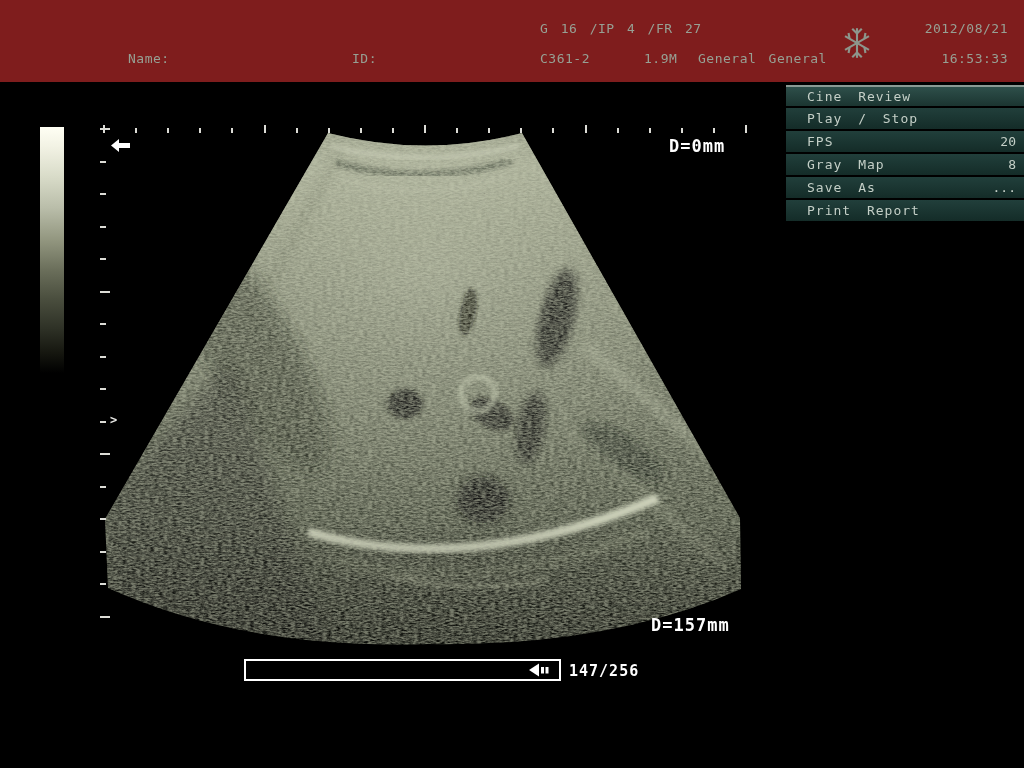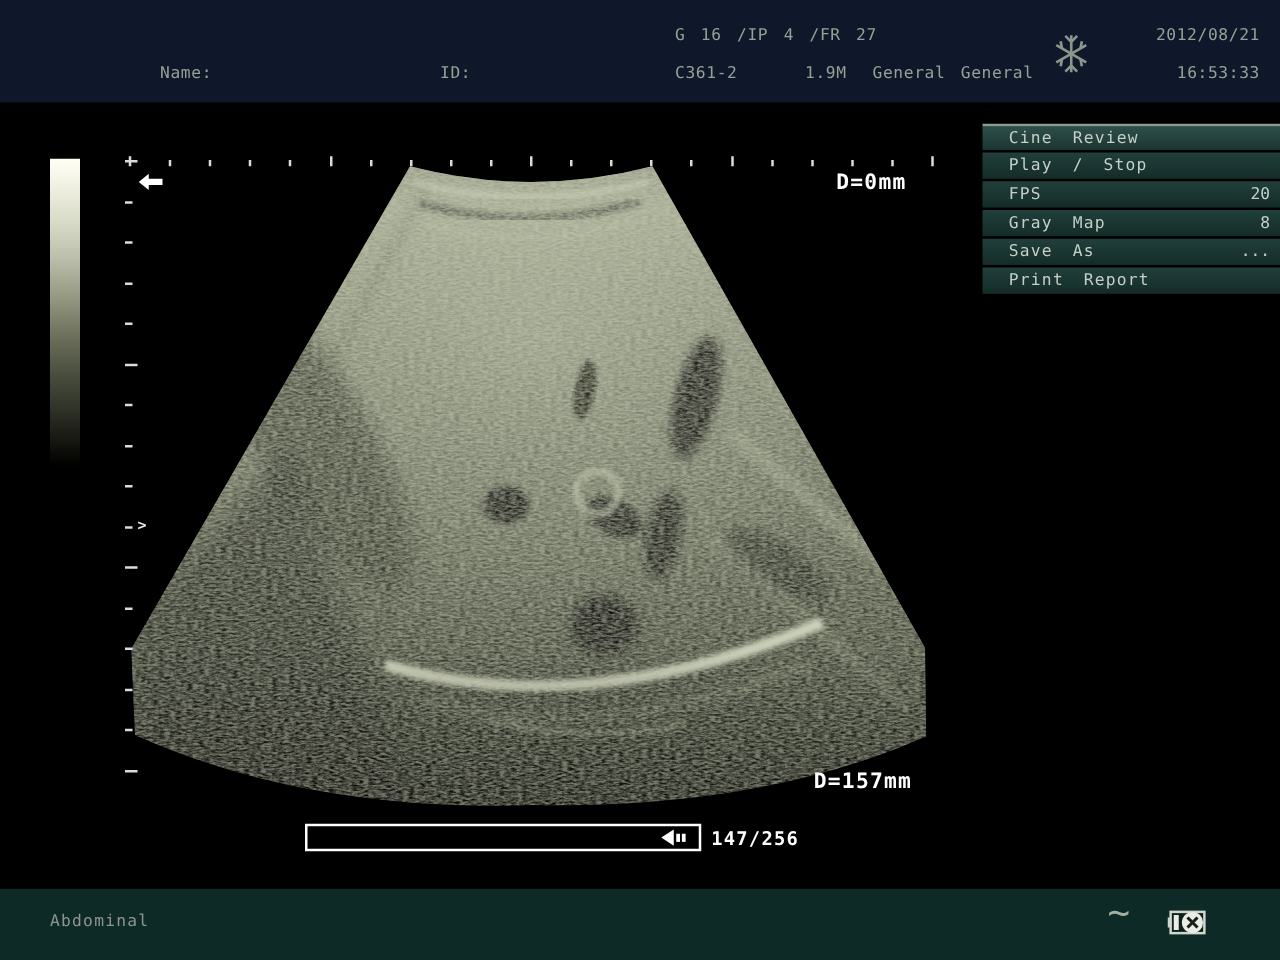--- a/index.html
+++ b/index.html
@@ -3,27 +3,27 @@
 <meta charset="utf-8">
 <style>
   html,body{margin:0;padding:0;background:#222;}
   .screen{
     position:relative;width:1024px;height:768px;background:#000;overflow:hidden;
     font-family:"DejaVu Sans Mono","Liberation Mono",monospace;
     -webkit-font-smoothing:none;
   }
 
   
-  .top-bar{position:absolute;left:0;top:0;width:1024px;height:82px;background:#0f172a;border-bottom:2px solid #000;}
+  .top-bar{position:absolute;left:0;top:0;width:1024px;height:82px;background:#7f1d1d;border-bottom:2px solid #000;}
   .top-bar span{position:absolute;font-size:13px;color:#97a094;letter-spacing:.5px;word-spacing:4px;white-space:pre;}
   .snowflake{position:absolute;left:841px;top:25px;width:32px;height:36px;}
   .snowflake line{stroke:#8d968c;stroke-width:2;}
 
   
-  .side-menu{position:absolute;left:786px;top:99px;width:238px;}
+  .side-menu{position:absolute;left:786px;top:85px;width:238px;}
   .menu-row{
     box-sizing:border-box;height:21px;margin-bottom:2px;
     display:flex;justify-content:space-between;align-items:center;
     padding:0 8px 0 21px;
     background:linear-gradient(#213f3b,#142c28);
     color:#c4cfc7;font-size:13px;letter-spacing:1px;word-spacing:7px;white-space:pre;
     cursor:default;
   }
   .menu-row.selected{
     background:linear-gradient(#2e4f4a,#1b3531);
@@ -229,25 +229,14 @@
 
   <div class="cine-bar">
     <svg class="cine-marker" id="cineMarker" width="20" height="14" viewBox="0 0 20 14" style="left: 283px;">
       <polygon points="0,7 10,0.5 10,13.5" fill="#ffffff"></polygon>
       <rect x="12" y="4" width="3" height="6.5" fill="#ffffff"></rect>
       <rect x="16.5" y="4" width="3" height="6.5" fill="#ffffff"></rect>
     </svg>
   </div>
   <span class="cine-counter">147/256</span>
 
-  <div class="bottom-bar">
-    <span class="exam-preset">Abdominal</span>
-    <span class="wave-icon">~</span>
-    <svg class="battery-icon" width="34" height="24" viewBox="0 0 34 24">
-      <rect x="2.5" y="3.5" width="27" height="17" fill="#0d1f1c" stroke="#cfd6cd" stroke-width="2"></rect>
-      <rect x="0" y="8" width="3" height="8" fill="#cfd6cd"></rect>
-      <rect x="5" y="6" width="4" height="12" fill="#e8ece4"></rect>
-      <circle cx="20" cy="12" r="8.5" fill="#e8ece4"></circle>
-      <path d="M16,8 L24,16 M24,8 L16,16" stroke="#1a1d18" stroke-width="2.5"></path>
-    </svg>
-  </div>
 
 </div>
 
 </body></html>

